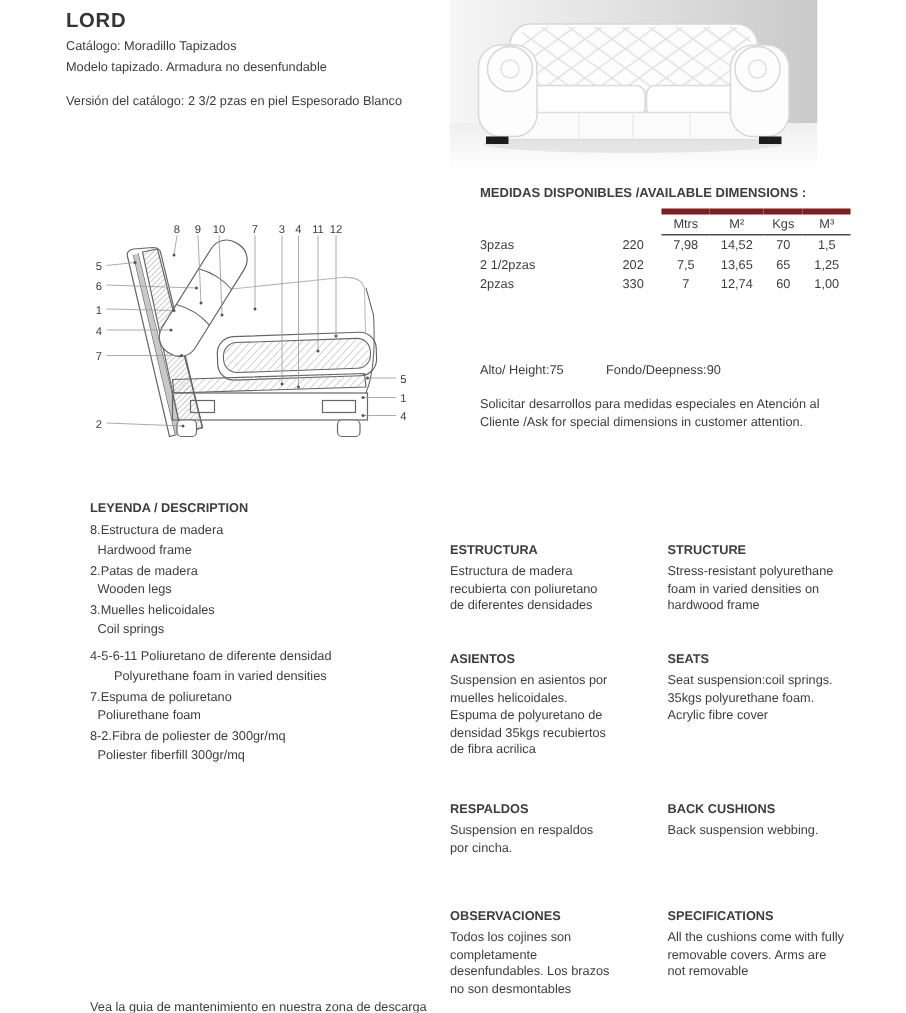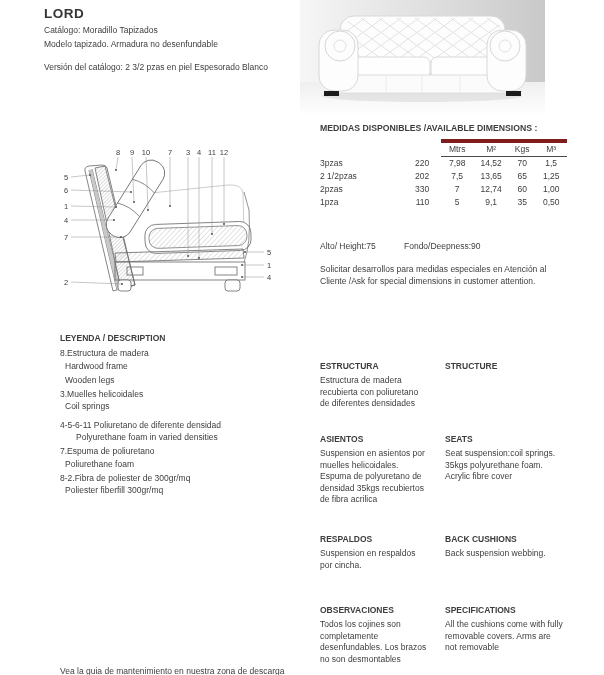--- a/index.html
+++ b/index.html
@@ -35,21 +35,21 @@
   #note { left:320px; top:264px; width:252px; line-height:11.5px; }
   
   #legend { left:60px; top:332px; width:255px; }
   #legend .lg-title { font-weight:bold; margin-bottom:3px; }
   #legend .es { margin-top:1px; }
   #legend .en { padding-left:5px; margin-bottom:1.5px; }
   #legend .en.deep { padding-left:16px; }
   #legend .gap { margin-top:6px; }
   .lg-line { line-height:12.5px; }
   
-  .spec-es { left:320px; width:108px; }
+  .spec-es { left:300px; width:108px; }
   .spec-en { left:445px; width:118px; }
   .spec h4 { font-size:8.5px; font-weight:bold; margin-bottom:3px; }
   .spec p { line-height:11.5px; }
   
   #maint-title { left:60px; top:645px; width:300px; font-weight:bold;margin-top:44px; }
   #maint-body  { left:60px; top:665px; width:300px; }
 </style>
 </head>
 <body>
 
@@ -219,57 +219,51 @@
       <td class="c-num c-m3">1,25</td>
     </tr>
     <tr>
       <td class="c-name">2pzas</td>
       <td class="c-size">330</td>
       <td class="c-num c-mtrs">7</td>
       <td class="c-num c-m2">12,74</td>
       <td class="c-num c-kgs">60</td>
       <td class="c-num c-m3">1,00</td>
     </tr>
-    <tr>
-      <td class="c-name">1pza</td>
-      <td class="c-size">110</td>
-      <td class="c-num c-mtrs">5</td>
-      <td class="c-num c-m2">9,1</td>
-      <td class="c-num c-kgs">35</td>
-      <td class="c-num c-m3">0,50</td>
-    </tr>
   </tbody>
     </table>
 </div>
 
 <div id="measures-h" class="abs">Alto/ Height:75</div>
 <div id="measures-d" class="abs">Fondo/Deepness:90</div>
 <div id="note" class="abs">Solicitar desarrollos para medidas especiales en Atención al Cliente /Ask for special dimensions in customer attention.</div>
 
 <div id="legend" class="abs">
   <div class="lg-title">LEYENDA / DESCRIPTION</div>
   <div class="lg-line es">8.Estructura de madera</div>
   <div class="lg-line en">Hardwood frame</div>
+  <div class="lg-line es">2.Patas de madera</div>
   <div class="lg-line en">Wooden  legs</div>
   <div class="lg-line es">3.Muelles helicoidales</div>
   <div class="lg-line en">Coil springs</div>
   <div class="lg-line es gap">4-5-6-11 Poliuretano de diferente densidad</div>
   <div class="lg-line en deep">Polyurethane foam in varied densities</div>
   <div class="lg-line es">7.Espuma de poliuretano</div>
   <div class="lg-line en">Poliurethane foam</div>
   <div class="lg-line es">8-2.Fibra de poliester de 300gr/mq</div>
   <div class="lg-line en">Poliester fiberfill 300gr/mq</div>
 </div>
 
 <div class="abs spec spec-es" style="top:360px;">
   <h4>ESTRUCTURA</h4>
   <p>Estructura de madera recubierta con poliuretano de diferentes densidades</p>
 </div>
 <div class="abs spec spec-en" style="top:360px;">
   <h4>STRUCTURE</h4>
+  <p>Stress-resistant polyurethane foam in varied densities on hardwood frame</p>
 </div>
 
 <div class="abs spec spec-es" style="top:433px;">
   <h4>ASIENTOS</h4>
   <p>Suspension en asientos por muelles helicoidales. Espuma de polyuretano de densidad 35kgs recubiertos de fibra acrilica</p>
 </div>
 <div class="abs spec spec-en" style="top:433px;">
   <h4>SEATS</h4>
   <p>Seat suspension:coil springs. 35kgs polyurethane foam. Acrylic fibre cover</p>
 </div>

